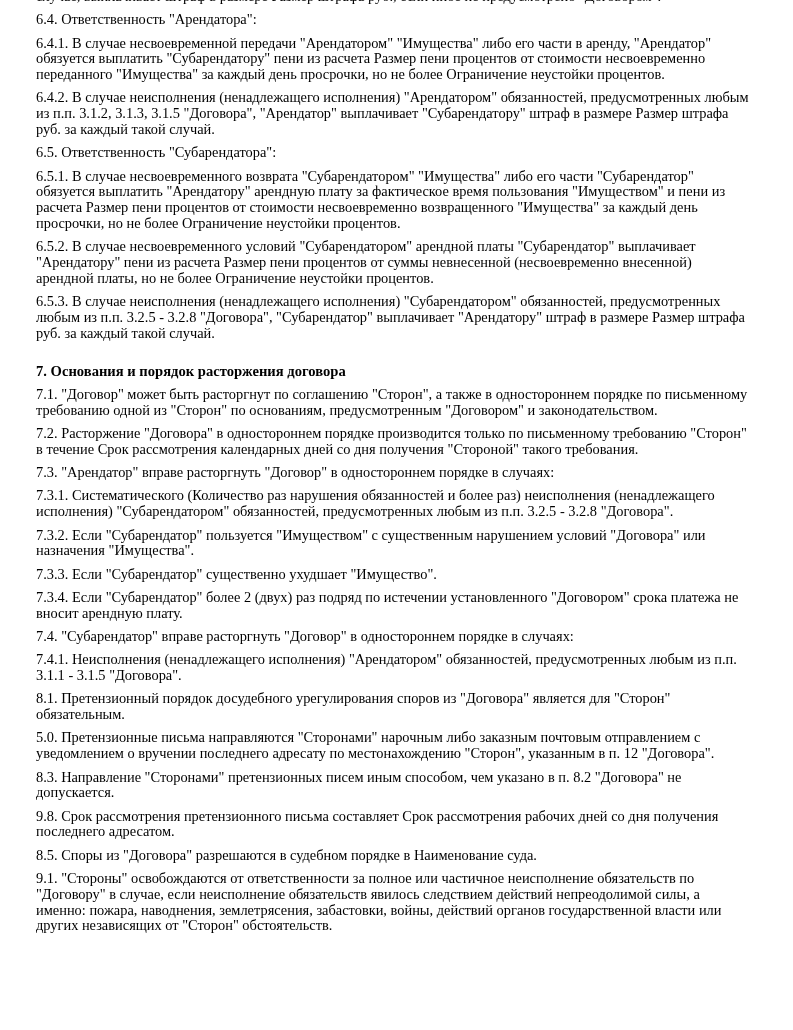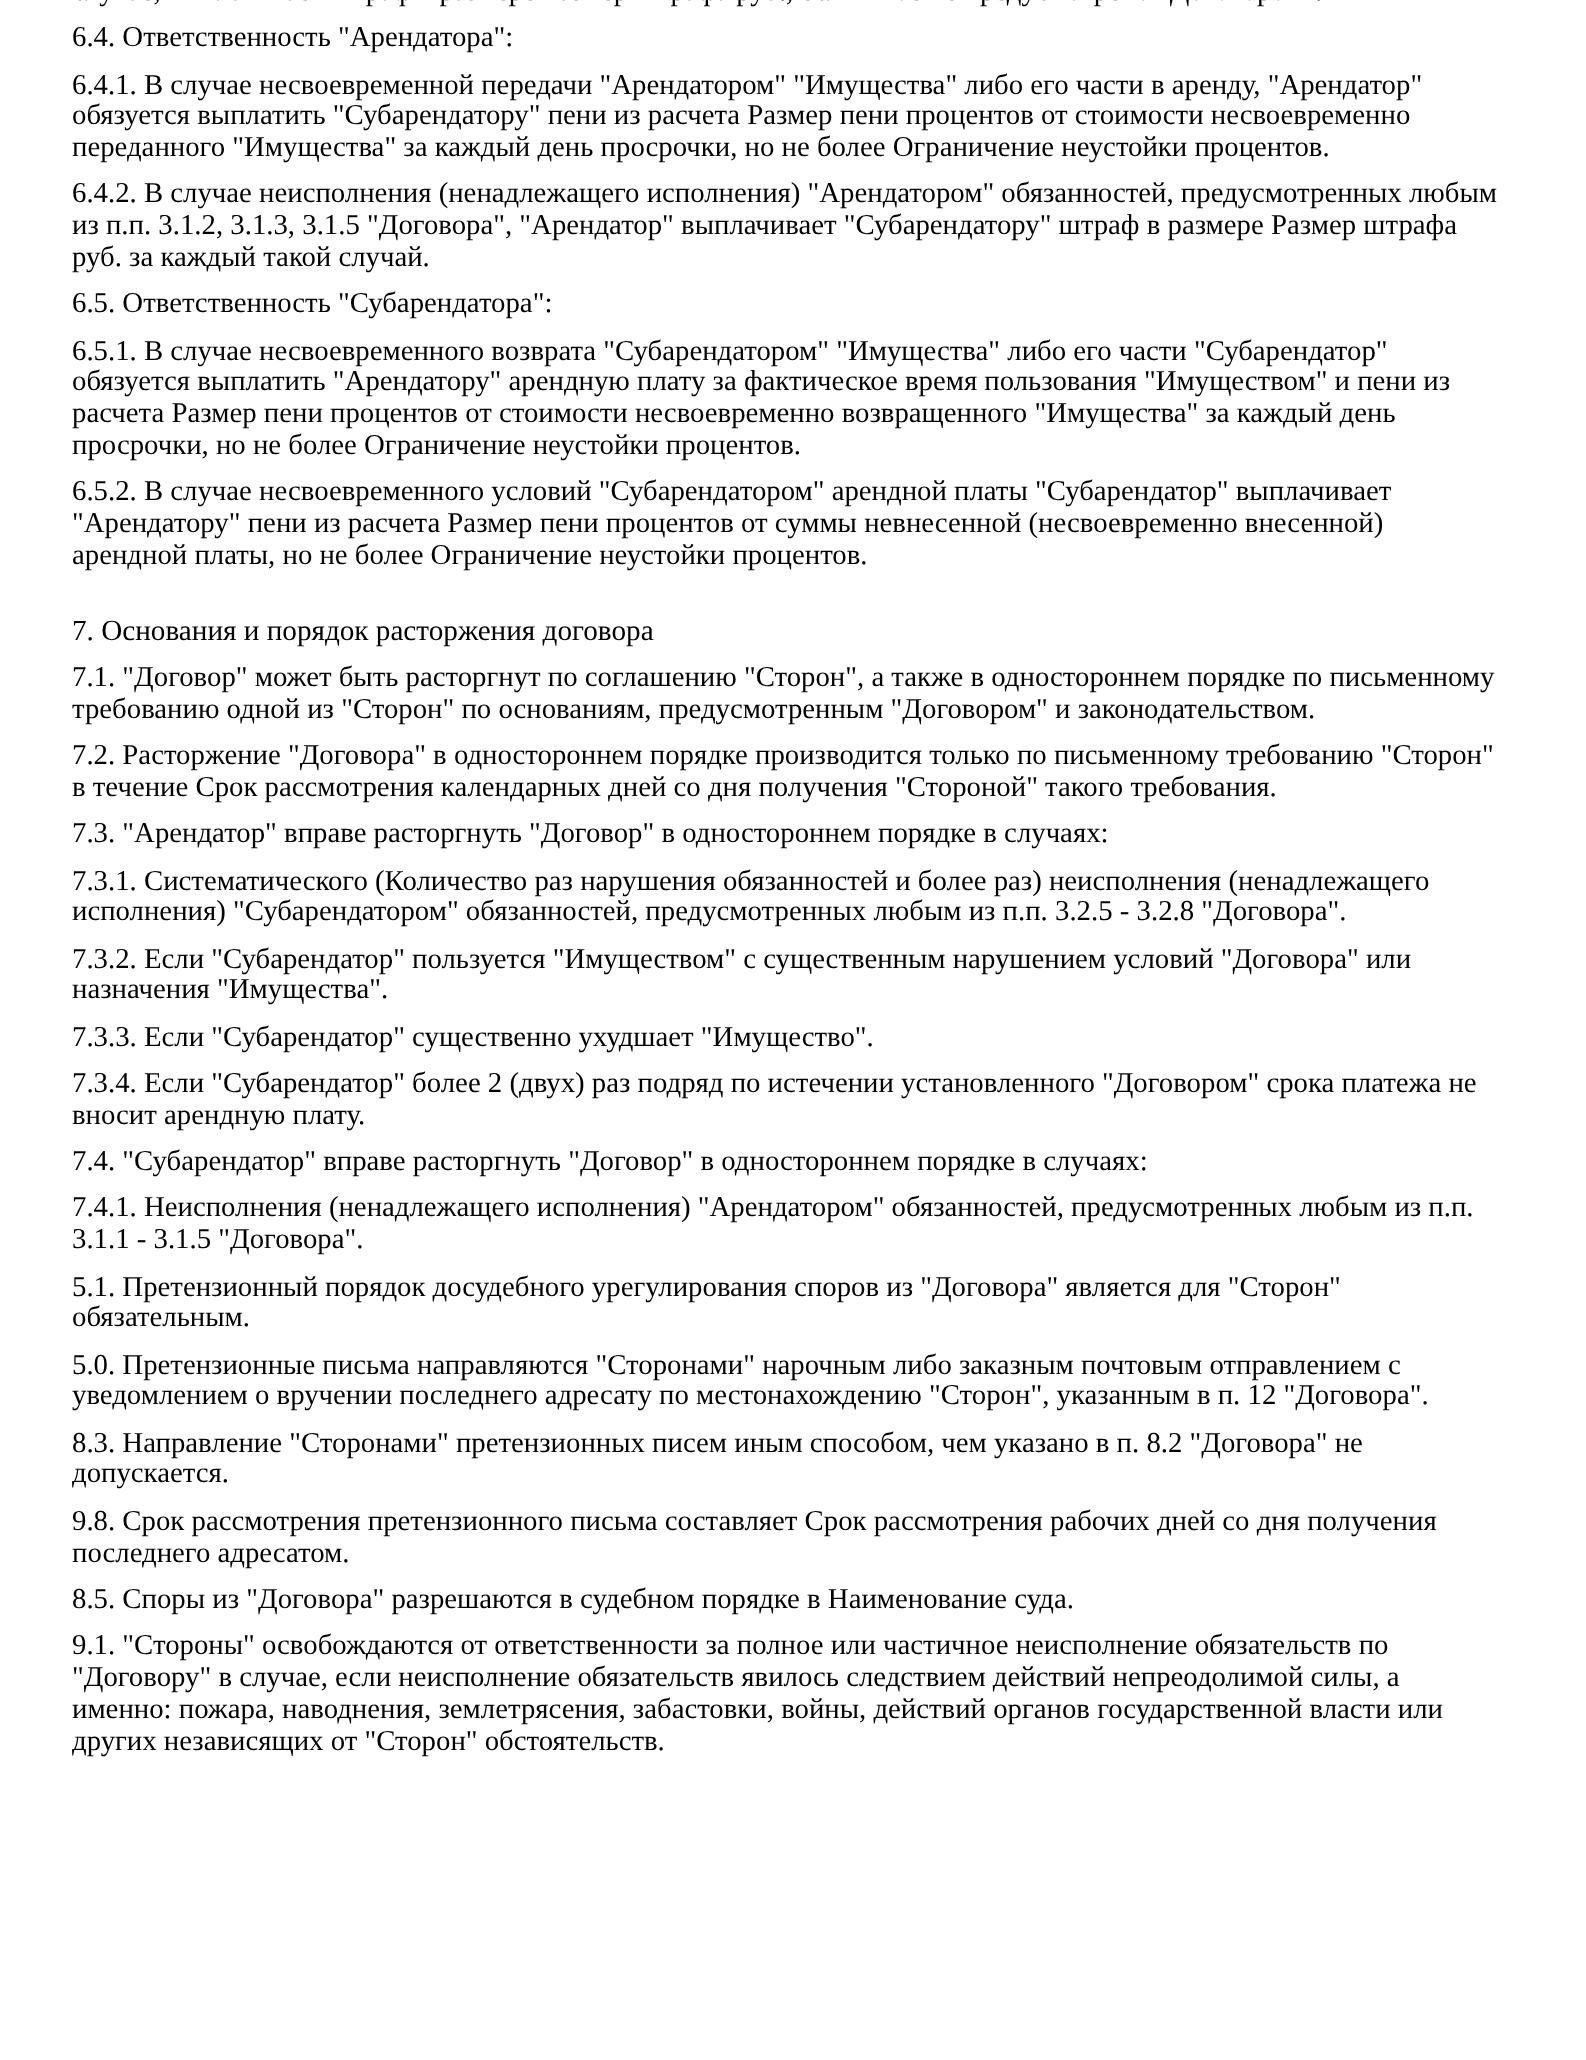--- a/index.html
+++ b/index.html
@@ -19,21 +19,21 @@
     font-size: 14.4px;
     line-height: 15.8px;
     color: #000000;
     text-align: left;
   }
   .page p {
     margin: 7.5px 0;
   }
   .page h2 {
     font-size: 14.6px;
-    font-weight: normal;
+    font-weight: bold;
     margin: 22px 0 6px 0;
     line-height: 15.8px;
   }
   .partial-top {
     margin-top: -11px !important;
     margin-bottom: 7.5px !important;
     white-space: nowrap;
     overflow: hidden;
   }
 </style>
@@ -41,30 +41,31 @@
 <body>
 
 <div class="page">
   <p class="partial-top">случае, выплачивает штраф в размере Размер штрафа руб., если иное не предусмотрено "Договором".</p>
   <p>6.4. Ответственность "Арендатора":</p>
   <p>6.4.1. В случае несвоевременной передачи "Арендатором" "Имущества" либо его части в аренду, "Арендатор" обязуется выплатить "Субарендатору" пени из расчета Размер пени процентов от стоимости несвоевременно переданного "Имущества" за каждый день просрочки, но не более Ограничение неустойки процентов.</p>
   <p>6.4.2. В случае неисполнения (ненадлежащего исполнения) "Арендатором" обязанностей, предусмотренных любым из п.п. 3.1.2, 3.1.3, 3.1.5 "Договора", "Арендатор" выплачивает "Субарендатору" штраф в размере Размер штрафа руб. за каждый такой случай.</p>
   <p>6.5. Ответственность "Субарендатора":</p>
   <p>6.5.1. В случае несвоевременного возврата "Субарендатором" "Имущества" либо его части "Субарендатор" обязуется выплатить "Арендатору" арендную плату за фактическое время пользования "Имуществом" и пени из расчета Размер пени процентов от стоимости несвоевременно возвращенного "Имущества" за каждый день просрочки, но не более Ограничение неустойки процентов.</p>
   <p>6.5.2. В случае несвоевременного условий "Субарендатором" арендной платы "Субарендатор" выплачивает "Арендатору" пени из расчета Размер пени процентов от суммы невнесенной (несвоевременно внесенной) арендной платы, но не более Ограничение неустойки процентов.</p>
+  <p>6.5.3. В случае неисполнения (ненадлежащего исполнения) "Субарендатором" обязанностей, предусмотренных любым из п.п. 3.2.5 - 3.2.8 "Договора", "Субарендатор" выплачивает "Арендатору" штраф в размере Размер штрафа руб. за каждый такой случай.</p>
   <h2>7. Основания и порядок расторжения договора</h2>
   <p>7.1. "Договор" может быть расторгнут по соглашению "Сторон", а также в одностороннем порядке по письменному требованию одной из "Сторон" по основаниям, предусмотренным "Договором" и законодательством.</p>
   <p>7.2. Расторжение "Договора" в одностороннем порядке производится только по письменному требованию "Сторон" в течение Срок рассмотрения календарных дней со дня получения "Стороной" такого требования.</p>
   <p>7.3. "Арендатор" вправе расторгнуть "Договор" в одностороннем порядке в случаях:</p>
   <p>7.3.1. Систематического (Количество раз нарушения обязанностей и более раз) неисполнения (ненадлежащего исполнения) "Субарендатором" обязанностей, предусмотренных любым из п.п. 3.2.5 - 3.2.8 "Договора".</p>
   <p>7.3.2. Если "Субарендатор" пользуется "Имуществом" с существенным нарушением условий "Договора" или назначения "Имущества".</p>
   <p>7.3.3. Если "Субарендатор" существенно ухудшает "Имущество".</p>
   <p>7.3.4. Если "Субарендатор" более 2 (двух) раз подряд по истечении установленного "Договором" срока платежа не вносит арендную плату.</p>
   <p>7.4. "Субарендатор" вправе расторгнуть "Договор" в одностороннем порядке в случаях:</p>
   <p>7.4.1. Неисполнения (ненадлежащего исполнения) "Арендатором" обязанностей, предусмотренных любым из п.п. 3.1.1 - 3.1.5 "Договора".</p>
-  <p>5.1. Претензионный порядок досудебного урегулирования споров из "Договора" является для "Сторон" обязательным.</p>
+  <p>8.1. Претензионный порядок досудебного урегулирования споров из "Договора" является для "Сторон" обязательным.</p>
   <p>5.0. Претензионные письма направляются "Сторонами" нарочным либо заказным почтовым отправлением с уведомлением о вручении последнего адресату по местонахождению "Сторон", указанным в п. 12 "Договора".</p>
   <p>8.3. Направление "Сторонами" претензионных писем иным способом, чем указано в п. 8.2 "Договора" не допускается.</p>
   <p>9.8. Срок рассмотрения претензионного письма составляет Срок рассмотрения рабочих дней со дня получения последнего адресатом.</p>
   <p>8.5. Споры из "Договора" разрешаются в судебном порядке в Наименование суда.</p>
   <p>9.1. "Стороны" освобождаются от ответственности за полное или частичное неисполнение обязательств по "Договору" в случае, если неисполнение обязательств явилось следствием действий непреодолимой силы, а именно: пожара, наводнения, землетрясения, забастовки, войны, действий органов государственной власти или других независящих от "Сторон" обстоятельств.</p>
 
 </div>
 
 </body></html>

